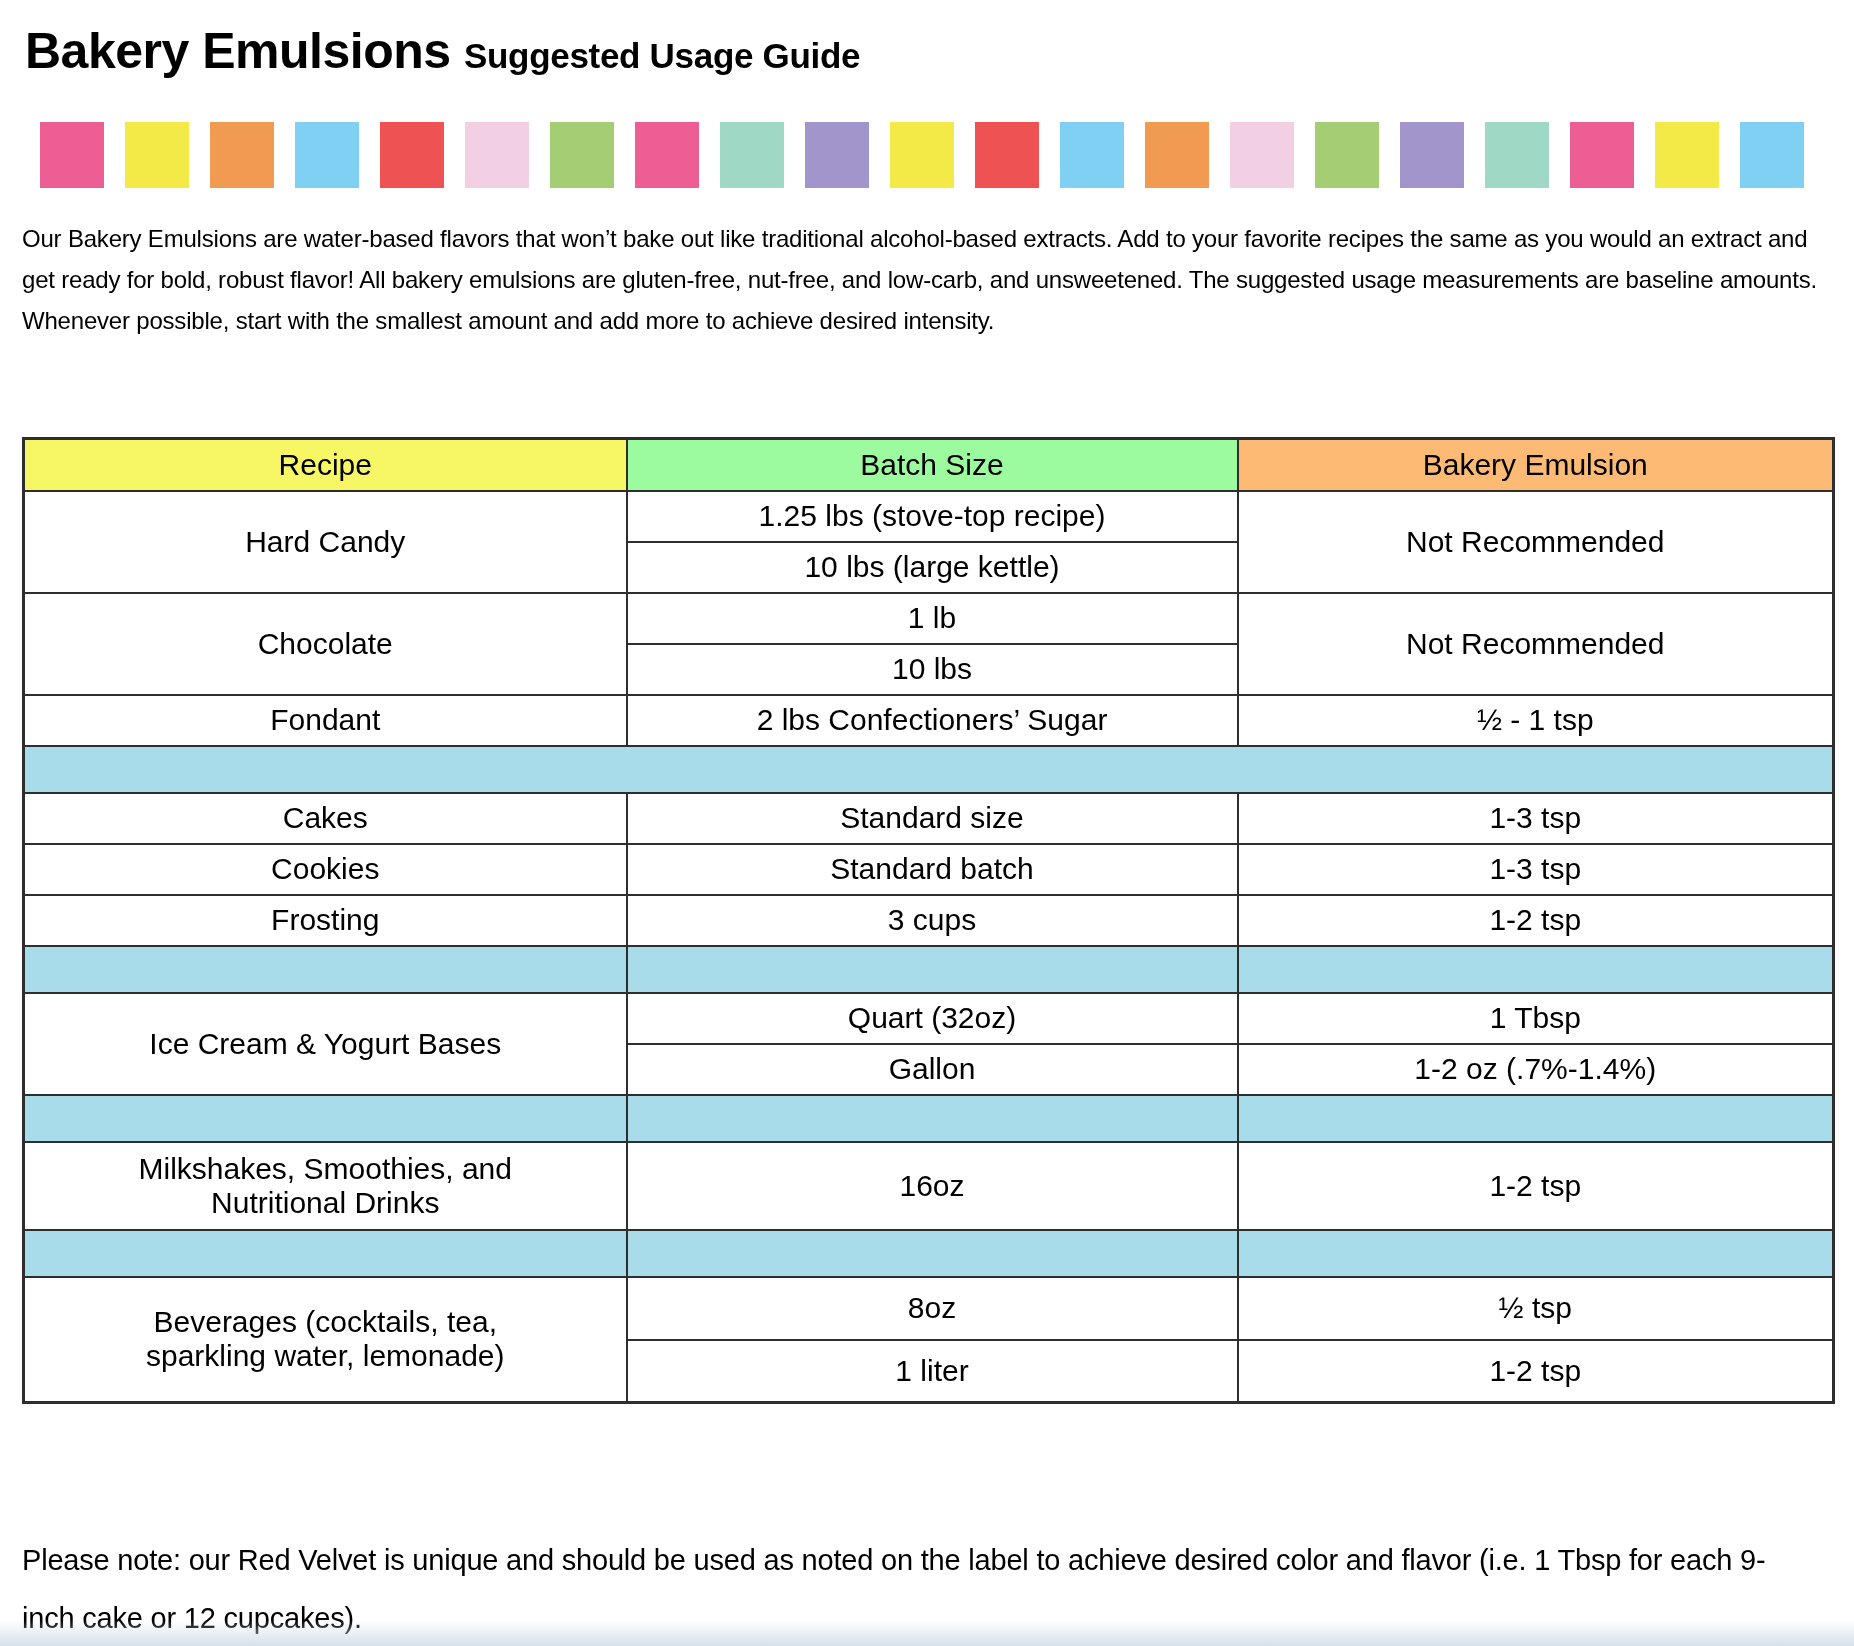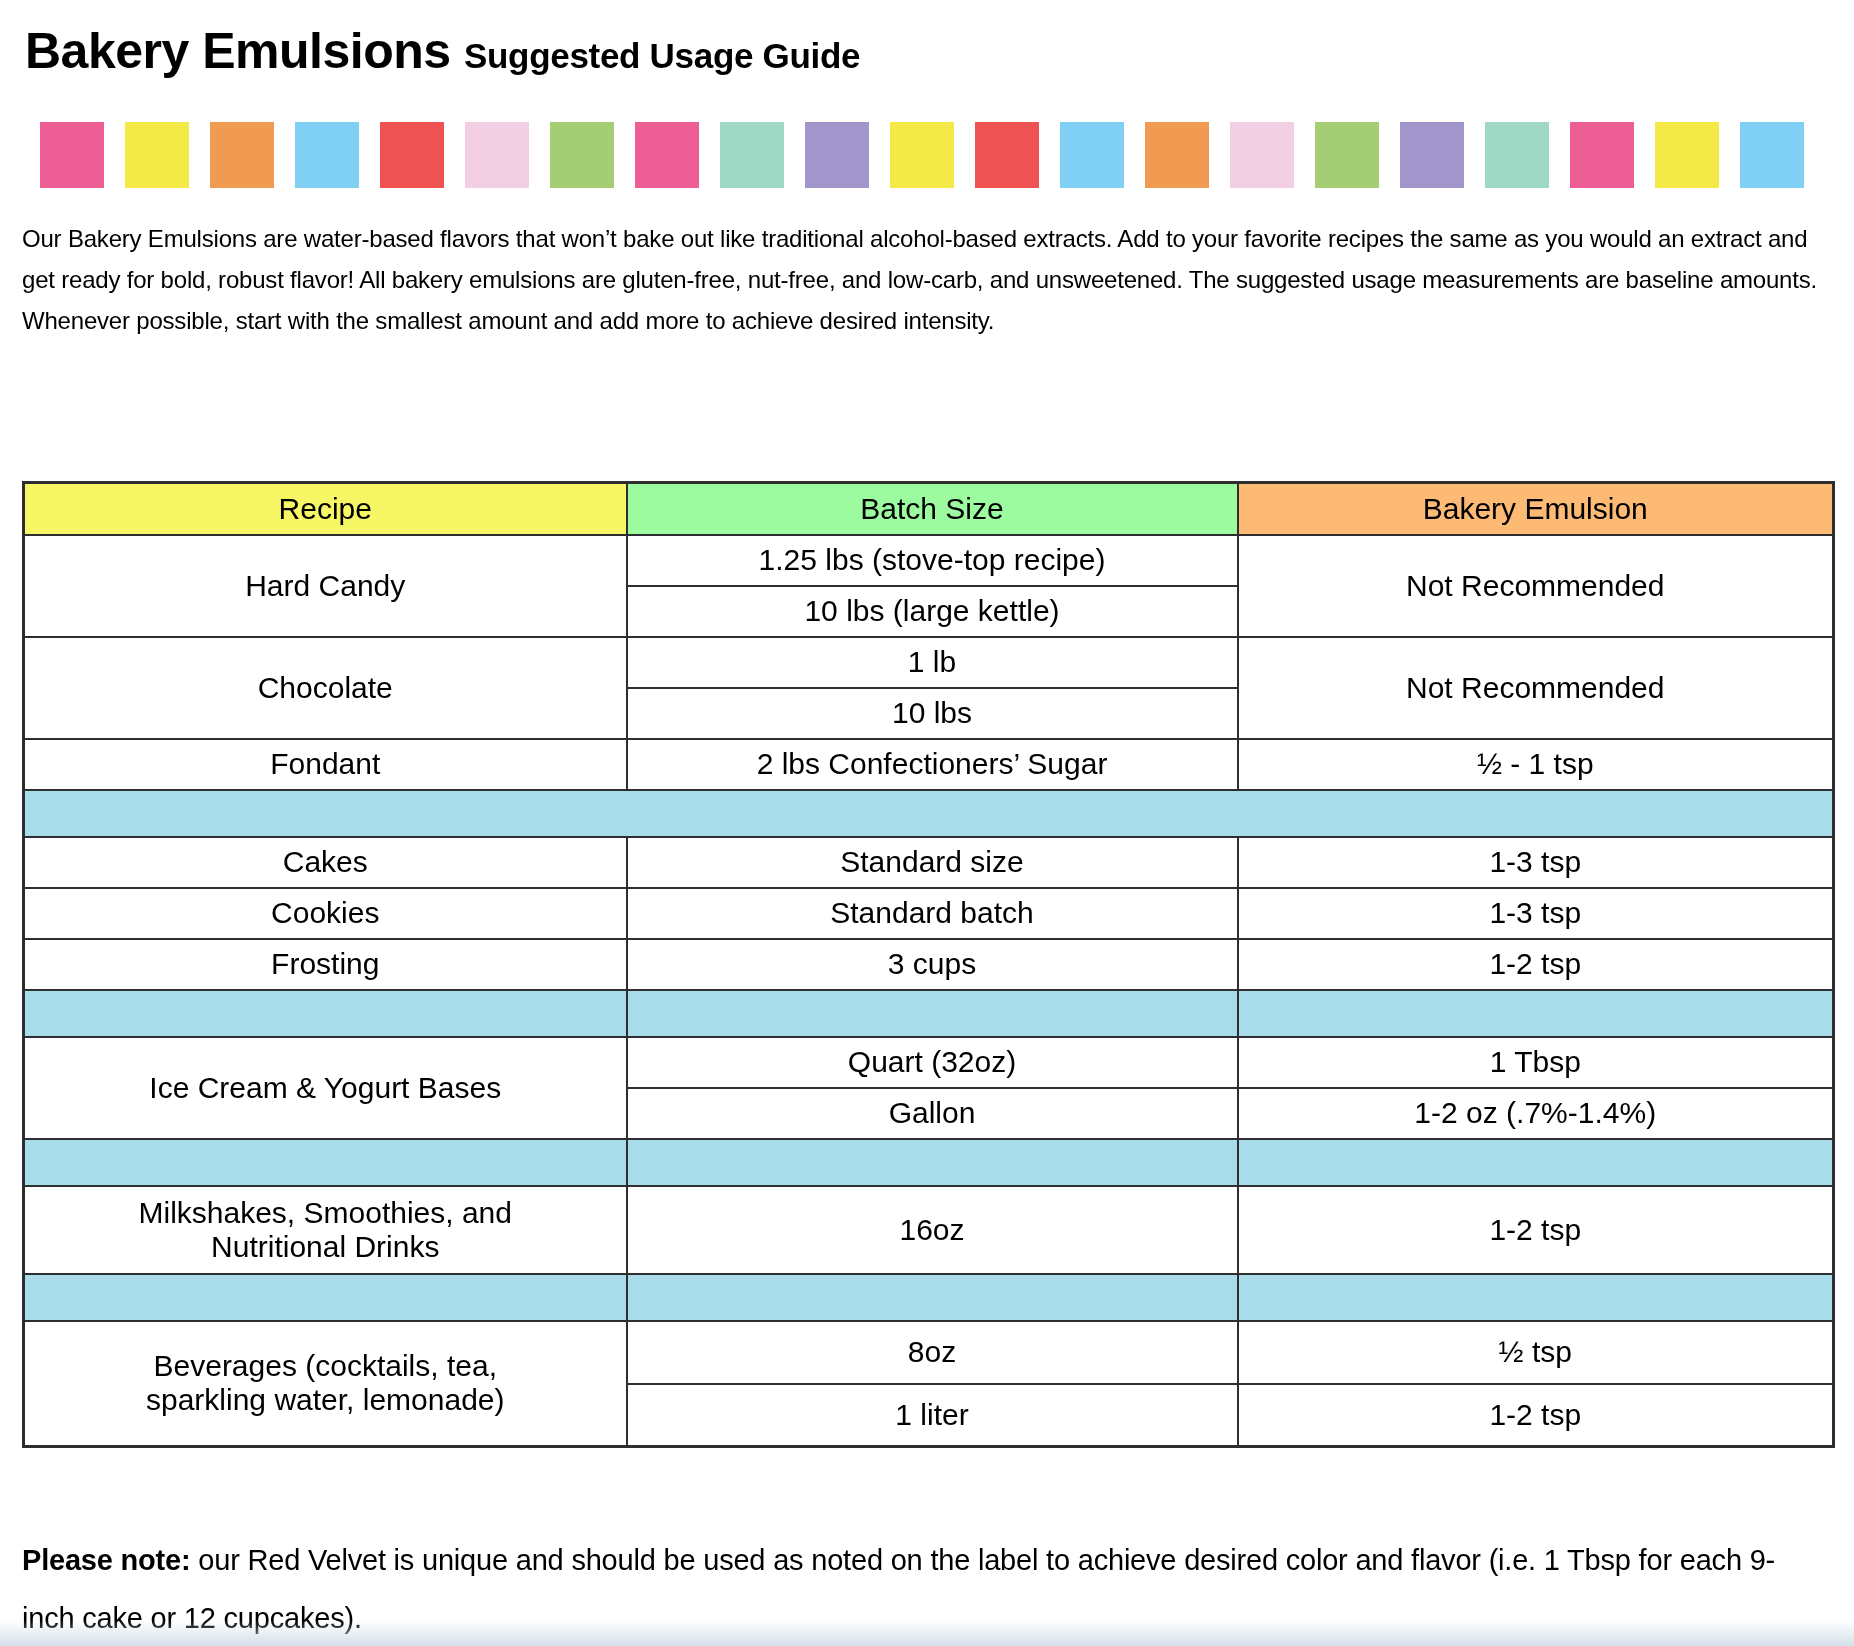--- a/index.html
+++ b/index.html
@@ -28,21 +28,20 @@
   .intro{
     position:absolute;left:22px;top:194px;width:1800px;
     font-size:24px;line-height:41px;letter-spacing:-0.2px;
   }
   .usage-table{
     position:absolute;left:22px;top:437px;width:1810px;
     border-collapse:collapse;
     table-layout:fixed;
     border:3px solid #2e2e2e;
     font-size:30px;
-    margin-top:44px;
   }
   .usage-table td,.usage-table th{
     border:2px solid #2e2e2e;
     text-align:center;vertical-align:middle;
     padding:0;font-weight:normal;
     overflow:hidden;
   }
   .col-recipe{width:603px;}
   .col-batch{width:611px;}
   .col-emulsion{width:596px;}
@@ -52,21 +51,21 @@
   tr.r-tall{height:88px;}
   tr.r-btm{height:63px;}
   .hdr-recipe{background:#f7f765;}
   .hdr-batch{background:#9bfb9e;}
   .hdr-emulsion{background:#fdba74;}
   .sep{background:#a8dcea;}
   .note{
     position:absolute;left:22px;top:1502px;width:1795px;
     font-size:29px;line-height:58px;letter-spacing:-0.2px;
   }
-  .note b{font-weight:bold;}
+  .note b{font-weight:normal;}
   .bottom-fade{
     position:absolute;left:0;bottom:0;width:100%;height:26px;
     background:linear-gradient(to bottom,rgba(214,226,236,0),rgba(206,219,230,0.85));
     pointer-events:none;
   }
 </style>
 </head>
 <body>
 
 <div class="page">

